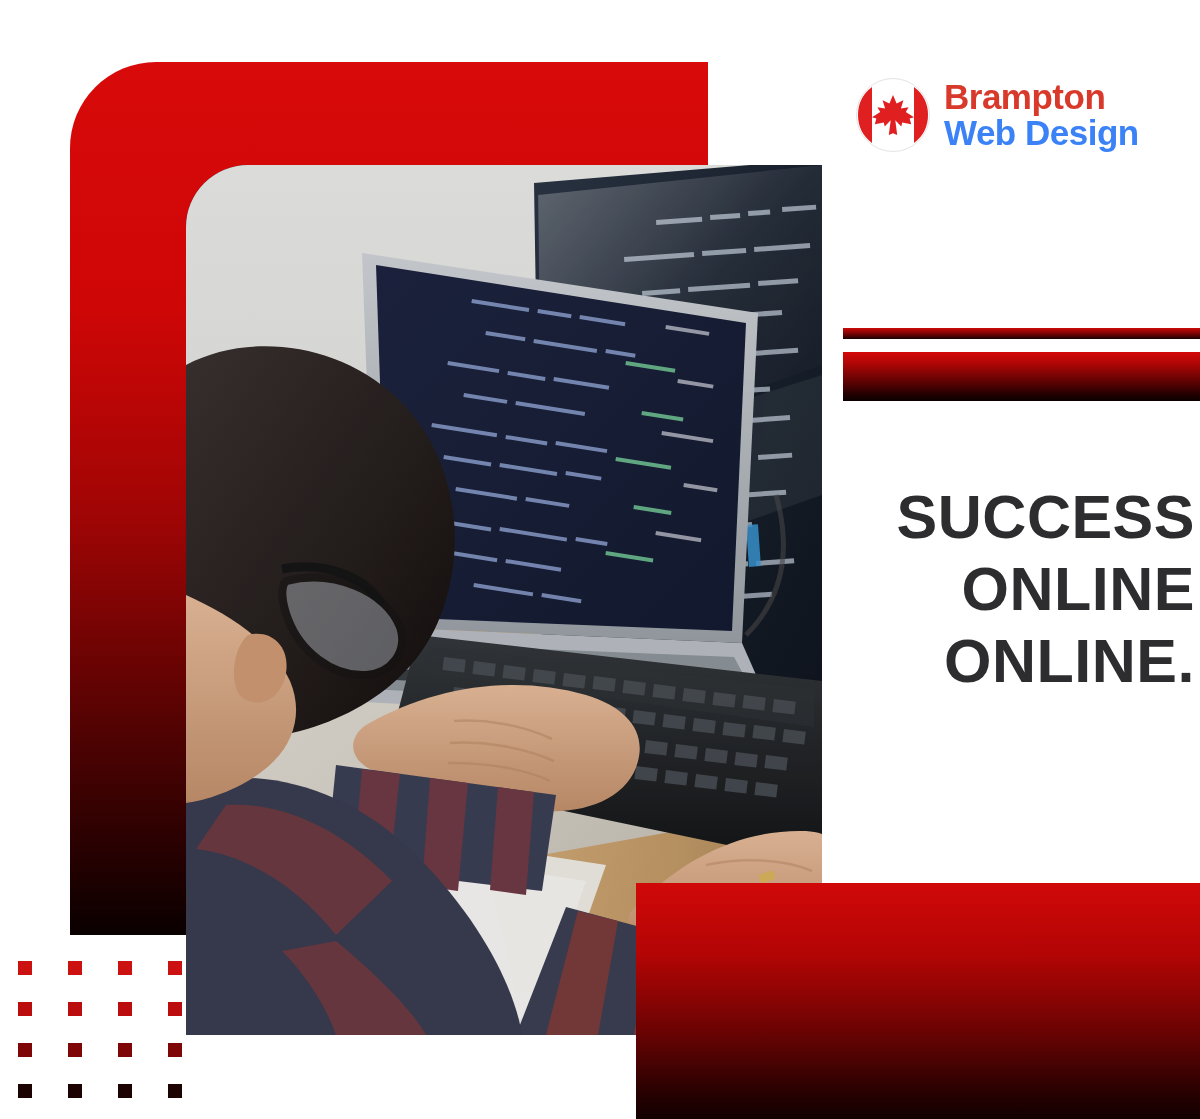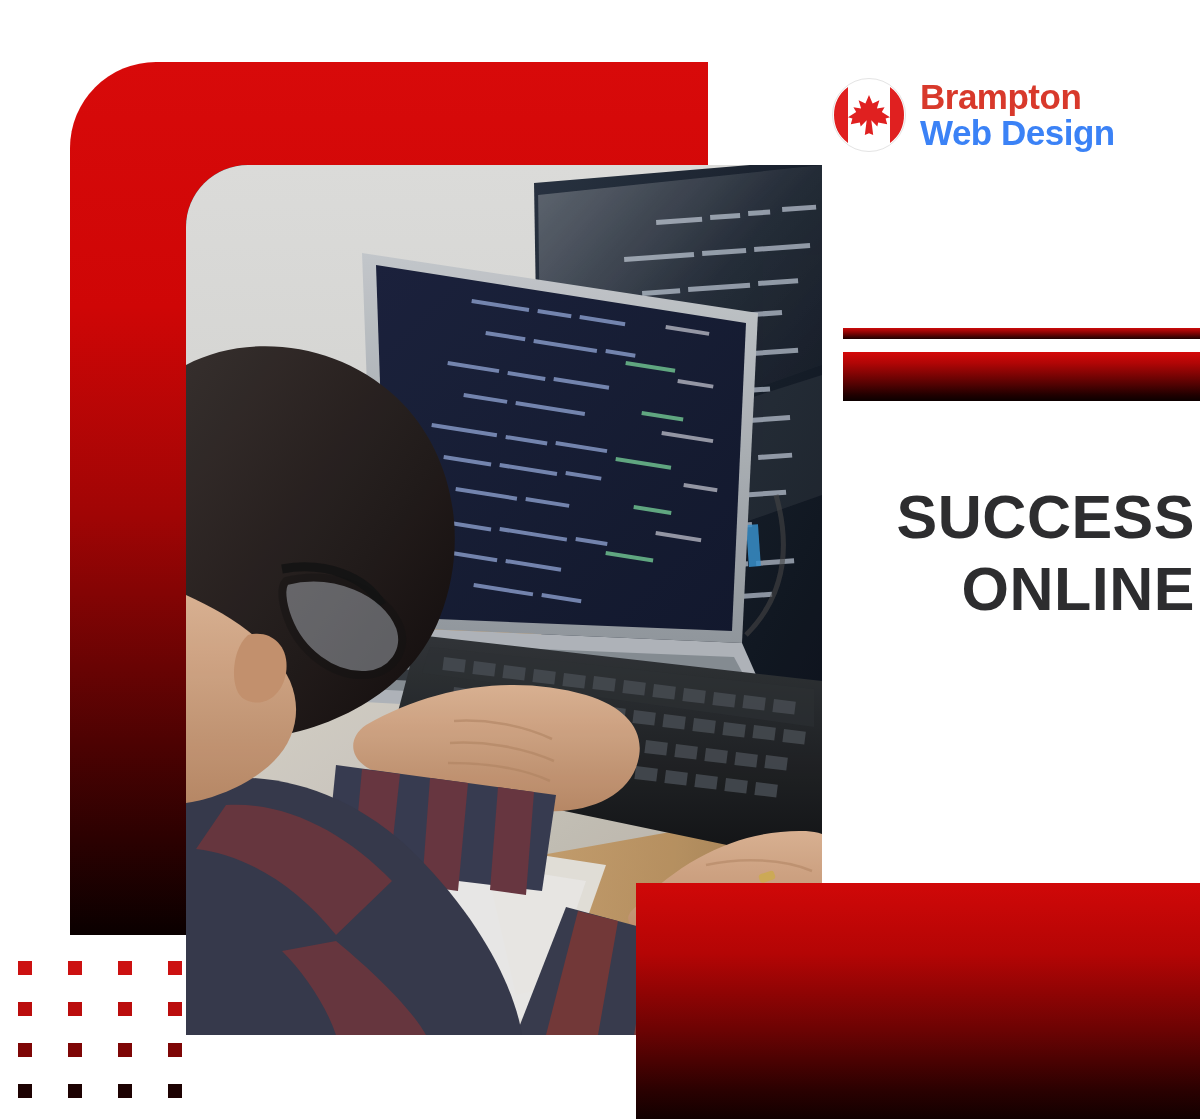--- a/index.html
+++ b/index.html
@@ -41,21 +41,21 @@
     width:636px; height:870px;
     border-top-left-radius:62px;
     overflow:hidden;
     background:#1a1f2b;
   }
   .photo svg{display:block;width:100%;height:100%;}
 
   
   .logo{
     position:absolute;
-    left:832px; top:78px;
+    left:856px; top:78px;
     display:flex; align-items:center; gap:14px;
   }
   .flag-badge{
     width:72px;height:72px;border-radius:50%;
     background:#ffffff;
     border:1px solid #e4e4e4;
     overflow:hidden;
     position:relative;
     flex:0 0 auto;
   }
@@ -423,20 +423,21 @@
       <span class="logo-bottom">Web Design</span>
     </div>
   </div>
 
   <div class="bar-thin"></div>
   <div class="bar-thick"></div>
 
   <div class="headline">
     <span class="ln">SUCCESS</span>
     <span class="ln">ONLINE</span>
+    <span class="ln">ONLINE.</span>
   </div>
 
   <div class="dot-grid">
       <div class="dot" style="background: rgb(204, 17, 17);"></div>
       <div class="dot" style="background: rgb(204, 17, 17);"></div>
       <div class="dot" style="background: rgb(204, 17, 17);"></div>
       <div class="dot" style="background: rgb(204, 17, 17);"></div>
       <div class="dot" style="background: rgb(187, 13, 13);"></div>
       <div class="dot" style="background: rgb(187, 13, 13);"></div>
       <div class="dot" style="background: rgb(187, 13, 13);"></div>

